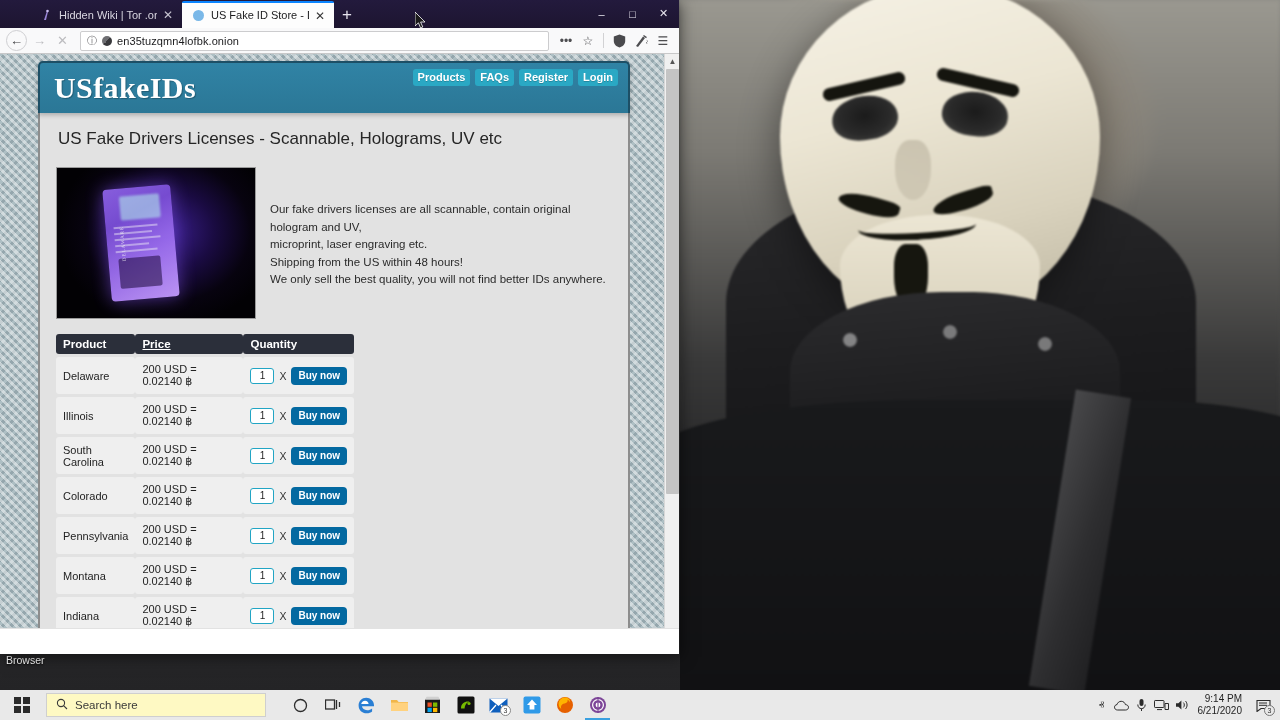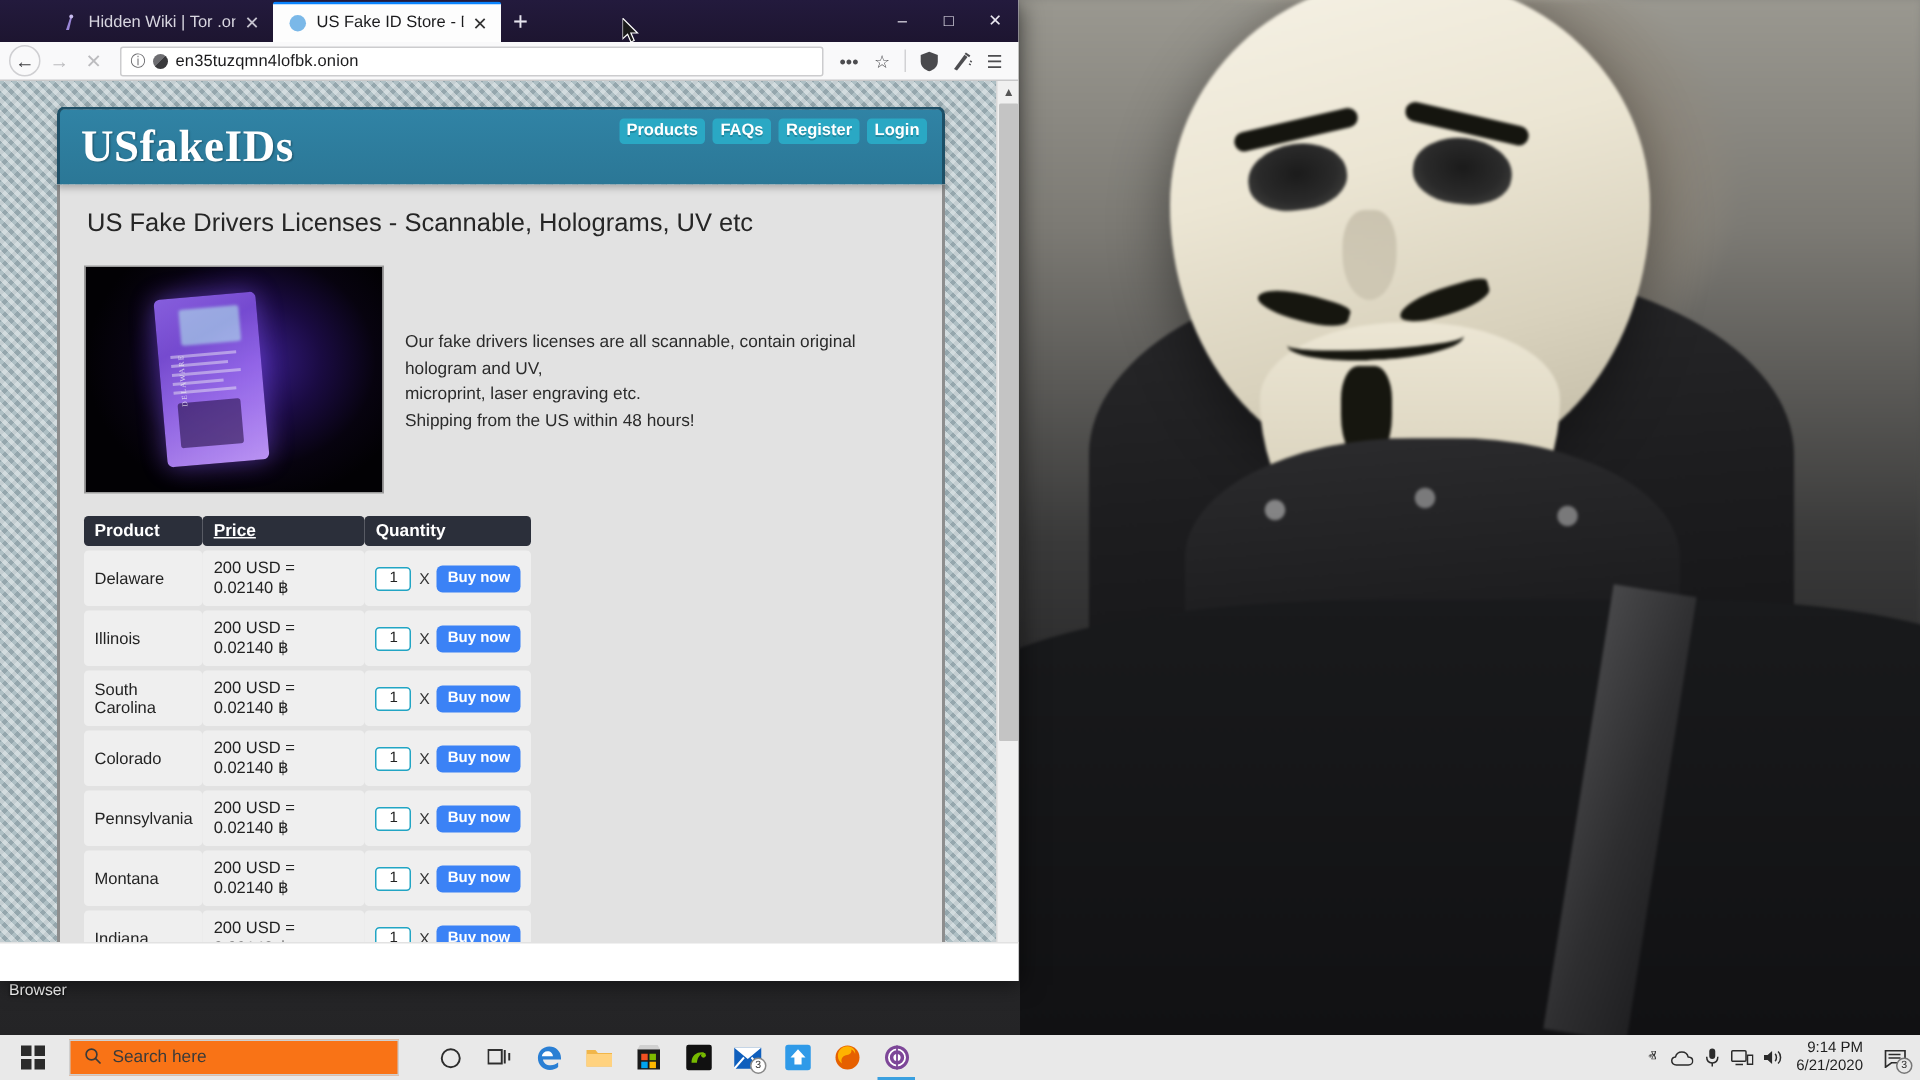--- a/index.html
+++ b/index.html
@@ -187,21 +187,21 @@
     overflow: hidden;
   }
   #page-bg {
     position: absolute; inset: 0 15px 0 0;
     background-color: #aebfc4;
     background-image:
       repeating-linear-gradient(45deg, rgba(255,255,255,0.45) 0 3px, rgba(0,0,0,0) 3px 6px),
       repeating-linear-gradient(-45deg, rgba(90,110,120,0.30) 0 3px, rgba(0,0,0,0) 3px 6px);
   }
   #site {
-    position: absolute; left: 38px; top: 17px; width: 592px;
+    position: absolute; left: 38px; top: 7px; width: 592px;
   }
   #site-header {
     height: 52px; background: #2e7d9e;
     background: linear-gradient(180deg,#3083a5 0%,#2b7796 100%);
     border: 2px solid #1d4f66; border-bottom: none;
     border-radius: 5px 5px 0 0;
     display: flex; align-items: center; justify-content: space-between;
     padding: 0 10px 0 14px; position: relative;
     box-shadow: 0 2px 5px rgba(0,0,0,0.25);
   }
@@ -270,21 +270,21 @@
   }
   #product-table td.col-spacer { background: transparent; }
   .qty-cell { display: flex; align-items: center; gap: 5px; padding: 2px 0; }
   .qty-input {
     width: 24px; height: 16px; border: 1px solid #22a5c4; border-radius: 3px;
     background: #fff; font-size: 10px; color: #222; text-align: center;
     line-height: 14px; font-family: "Liberation Sans", sans-serif;
   }
   .x-sign { font-size: 10.5px; color: #333; }
   .buy-btn {
-    background: #3b82f6; color: #fff; font-size: 10px; font-weight: bold;
+    background: #0369a1; color: #fff; font-size: 10px; font-weight: bold;
     padding: 3px 7px 4px; border-radius: 4px; line-height: 11px; white-space: nowrap;
   }
 
   
   #vscroll {
     position: absolute; right: 0; top: 0; width: 15px; height: 600px;
     background: #f0f0f0; border-left: 1px solid #d8d8d8;
   }
   #vscroll .arrow {
     width: 15px; height: 15px; display: flex; align-items: center;
@@ -319,21 +319,21 @@
   #taskbar {
     position: absolute; left: 0; bottom: 0; width: 1280px; height: 30px;
     background: #e9e9e9; display: flex; align-items: center;
   }
   #start-button {
     width: 44px; height: 30px; display: flex; align-items: center; justify-content: center;
   }
   .win-logo { display: grid; grid-template-columns: 7px 7px; grid-template-rows: 7px 7px; gap: 1.5px; }
   .win-logo i { background: #2b2b2b; display: block; }
   #taskbar-search {
-    width: 220px; height: 24px; background: #f97316; border: 1px solid #cfcfcf;
+    width: 220px; height: 24px; background: #fef9c3; border: 1px solid #cfcfcf;
     display: flex; align-items: center; gap: 7px; padding: 0 9px; margin-left: 2px;
   }
   #taskbar-search .s-ico { font-size: 12px; color: #444; }
   #taskbar-search .s-text { font-size: 11.5px; color: #3a3a3a; }
   #task-icons { display: flex; align-items: center; gap: 0; margin-left: 18px; }
   .task-ic {
     width: 33px; height: 30px; display: flex; align-items: center;
     justify-content: center; position: relative;
   }
   .task-ic .badge {
@@ -490,20 +490,21 @@
                 <div class="uv-line" style="top:56px; width:34px;"></div>
                 <div class="uv-line" style="top:62px; width:42px;"></div>
                 <div class="uv-photo-box"></div>
                 <div class="uv-state">DELAWARE</div>
               </div>
             </div>
             <div id="intro-text">
               <div>Our fake drivers licenses are all scannable, contain original hologram and UV,</div>
               <div>microprint, laser engraving etc.</div>
               <div>Shipping from the US within 48 hours!</div>
+              <div>We only sell the best quality, you will not find better IDs anywhere.</div>
             </div>
           </div>
 
           <table id="product-table">
             <thead>
               <tr>
                 <th class="col-product">Product</th>
                 <th class="col-price">Price</th>
                 <th class="col-qty">Quantity</th>
                 <th class="col-spacer"></th>

